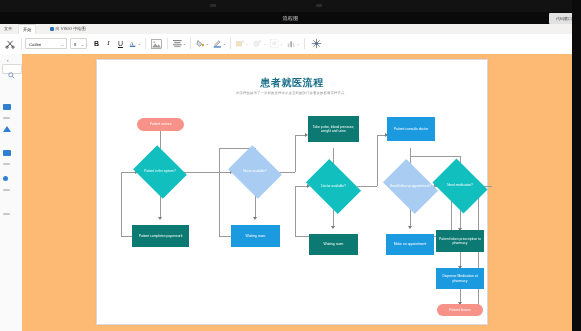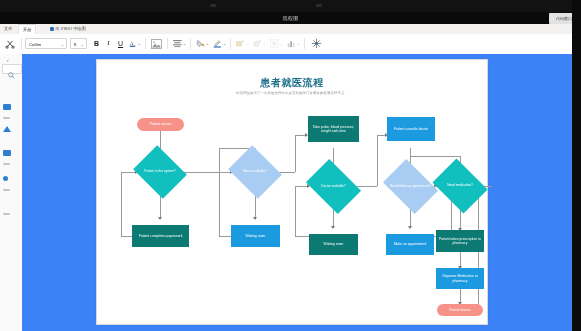--- a/index.html
+++ b/index.html
@@ -93,21 +93,21 @@
   }
   .stencil{position:absolute;left:3px;width:8px;}
   .stencil .sw{width:8px;height:6px;background:#2f7fd0;border-radius:1px;}
   .stencil .sl{width:7px;height:2px;background:#c9c6c3;margin-top:1px;border-radius:1px;}
   .stencil .tri{width:0;height:0;border-left:4px solid transparent;border-right:4px solid transparent;border-bottom:6px solid #2f7fd0;}
   .stencil .dot{width:5px;height:5px;background:#2f7fd0;border-radius:50%;}
 
   
   .canvasarea{
     position:absolute;left:22px;top:54px;width:550px;height:277px;
-    background:#3b82f6;overflow:hidden;
+    background:#fdba74;overflow:hidden;
   }
   .page{
     position:absolute;left:74px;top:5px;width:390px;height:264px;
     background:#ffffff;border:1px solid #d9d9d9;
     box-shadow:0 0 2px rgba(0,0,0,.06);
   }
   .rightdark{position:absolute;left:572px;top:0;width:9px;height:331px;background:#0b0b0b;}
 
   
   .diagram{position:absolute;left:0;top:0;width:390px;height:264px;}

